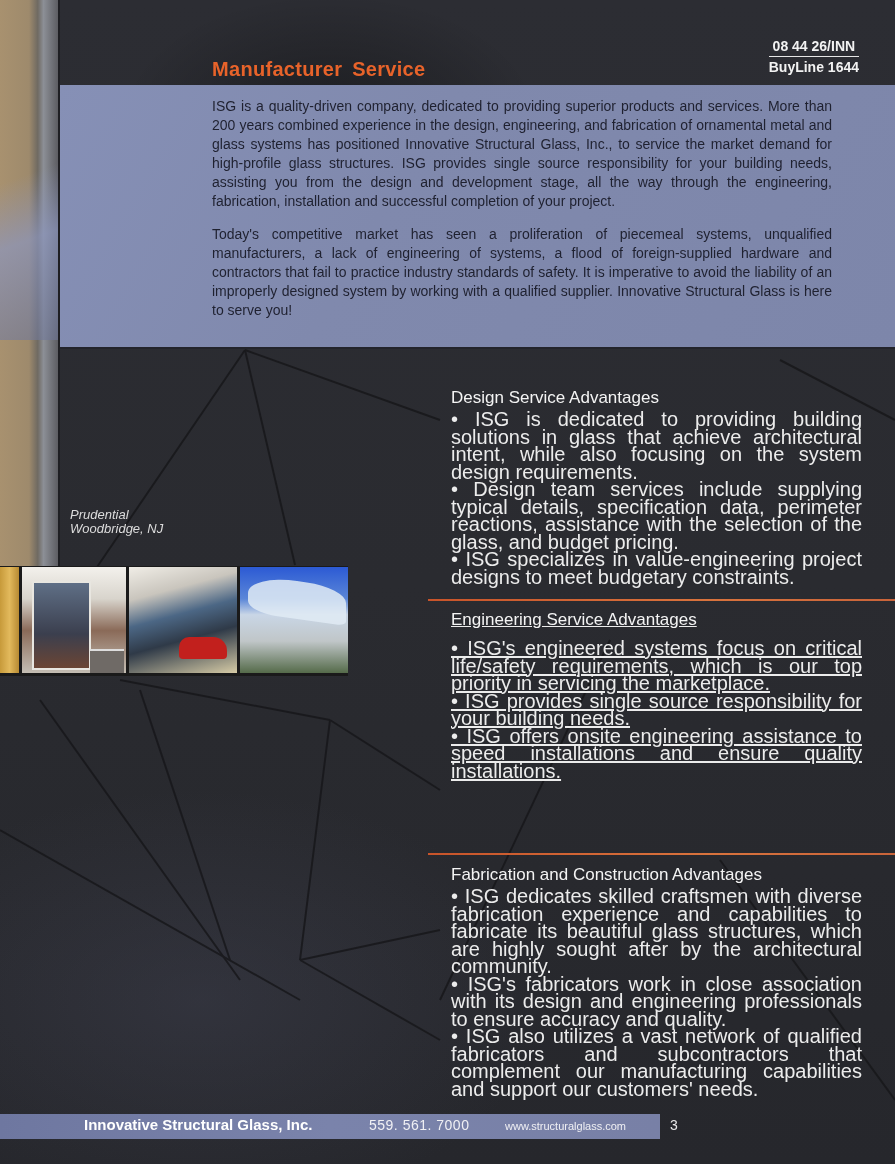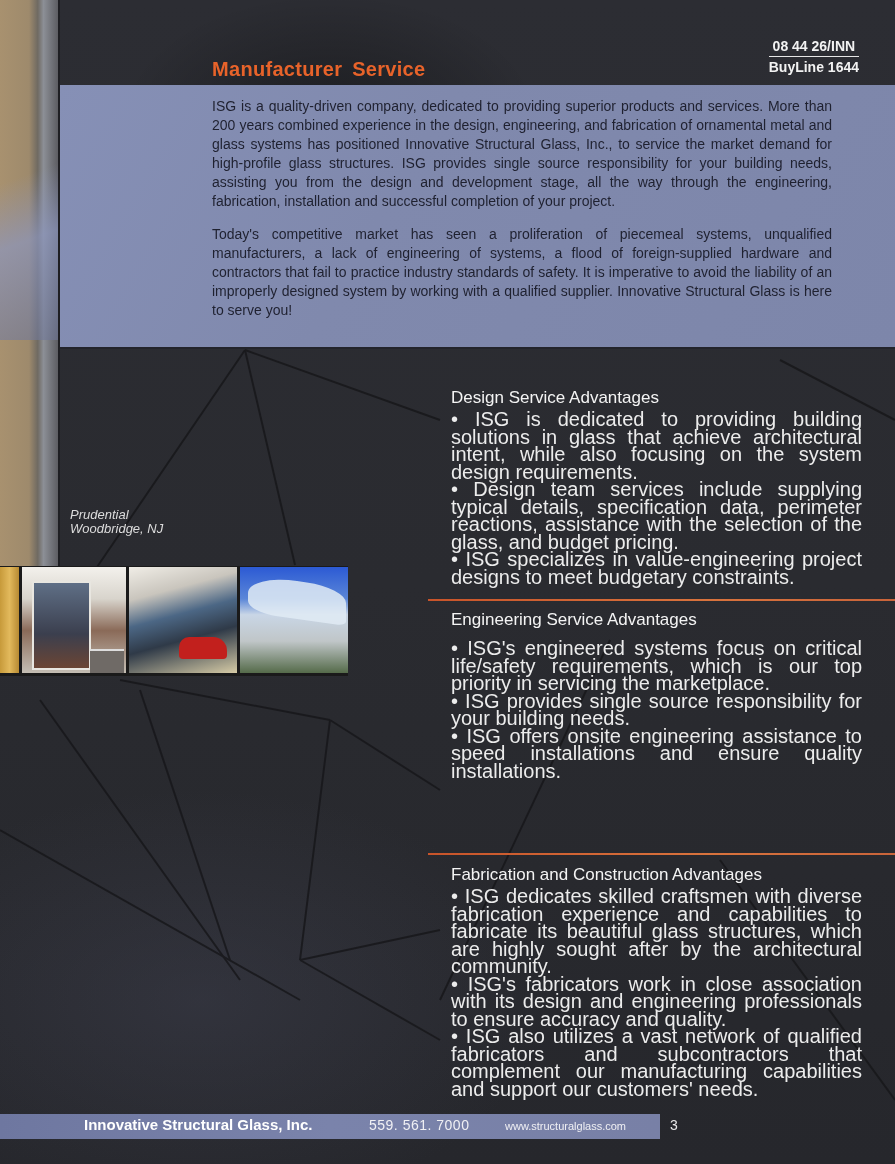--- a/index.html
+++ b/index.html
@@ -58,21 +58,21 @@
   .p1::after { content:""; position:absolute; left:68px; top:82px; width:34px; height:22px; background:#6f6a66; border-top:2px solid #ddd; }
   .p2 { width:108px; background:linear-gradient(165deg,#f0ede6 0%,#c9c5bd 25%,#4c6785 45%,#2f3a48 65%,#d6cba6 100%); }
   .p2::after { content:""; position:absolute; left:50px; top:70px; width:48px; height:22px; background:#c2201d; border-radius:10px 14px 4px 4px; }
   .p3 { width:108px; background:linear-gradient(180deg,#2c5ad4 0%,#5a86d8 30%,#c9d6e6 45%,#c0c6c8 70%,#556b4a 100%); }
   .p3::after { content:""; position:absolute; left:8px; top:14px; width:98px; height:38px; background:rgba(225,235,245,0.85); border-radius:50% 40% 10% 30%; transform:skewY(8deg); }
   .section { position:absolute; left:451px; width:411px; color:#ececec; }
   .section h2 { margin:0; font-size:17px; font-weight:normal; color:#f4f4f4; }
   .section ul { list-style:none; margin:0; padding:0; }
   .section li { font-size:20px; line-height:17.5px; text-align:justify; }
   .s1 { top:388px; } .s1 h2 { margin-bottom:3px; }
-  .s2 { top:610px; } .s2 h2 { margin-bottom:10px; }
+  .s2 { top:610px;text-decoration:underline; } .s2 h2 { margin-bottom:10px; }
   .s3 { top:865px; } .s3 h2 { margin-bottom:3px; }
   .divider { position:absolute; left:428px; width:467px; height:2px; background:linear-gradient(90deg,#c8542a,#d9733d 60%,#c9643a); }
   .footer-bar {
     position:absolute; left:0; top:1114px; width:660px; height:25px;
     background:linear-gradient(90deg,#6e77a0 0%,#7a83ab 50%,#7880a6 100%);
   }
   .footer-company { position:absolute; left:84px; top:1116px; font-size:15px; font-weight:bold; color:#fff; }
   .footer-phone { position:absolute; left:369px; top:1117px; font-size:14px; color:#f0f0f4; letter-spacing:0.5px; }
   .footer-url { position:absolute; left:505px; top:1120px; font-size:11px; color:#f0f0f4; }
   .footer-page { position:absolute; left:670px; top:1117px; font-size:14px; color:#e8e8e8; }

